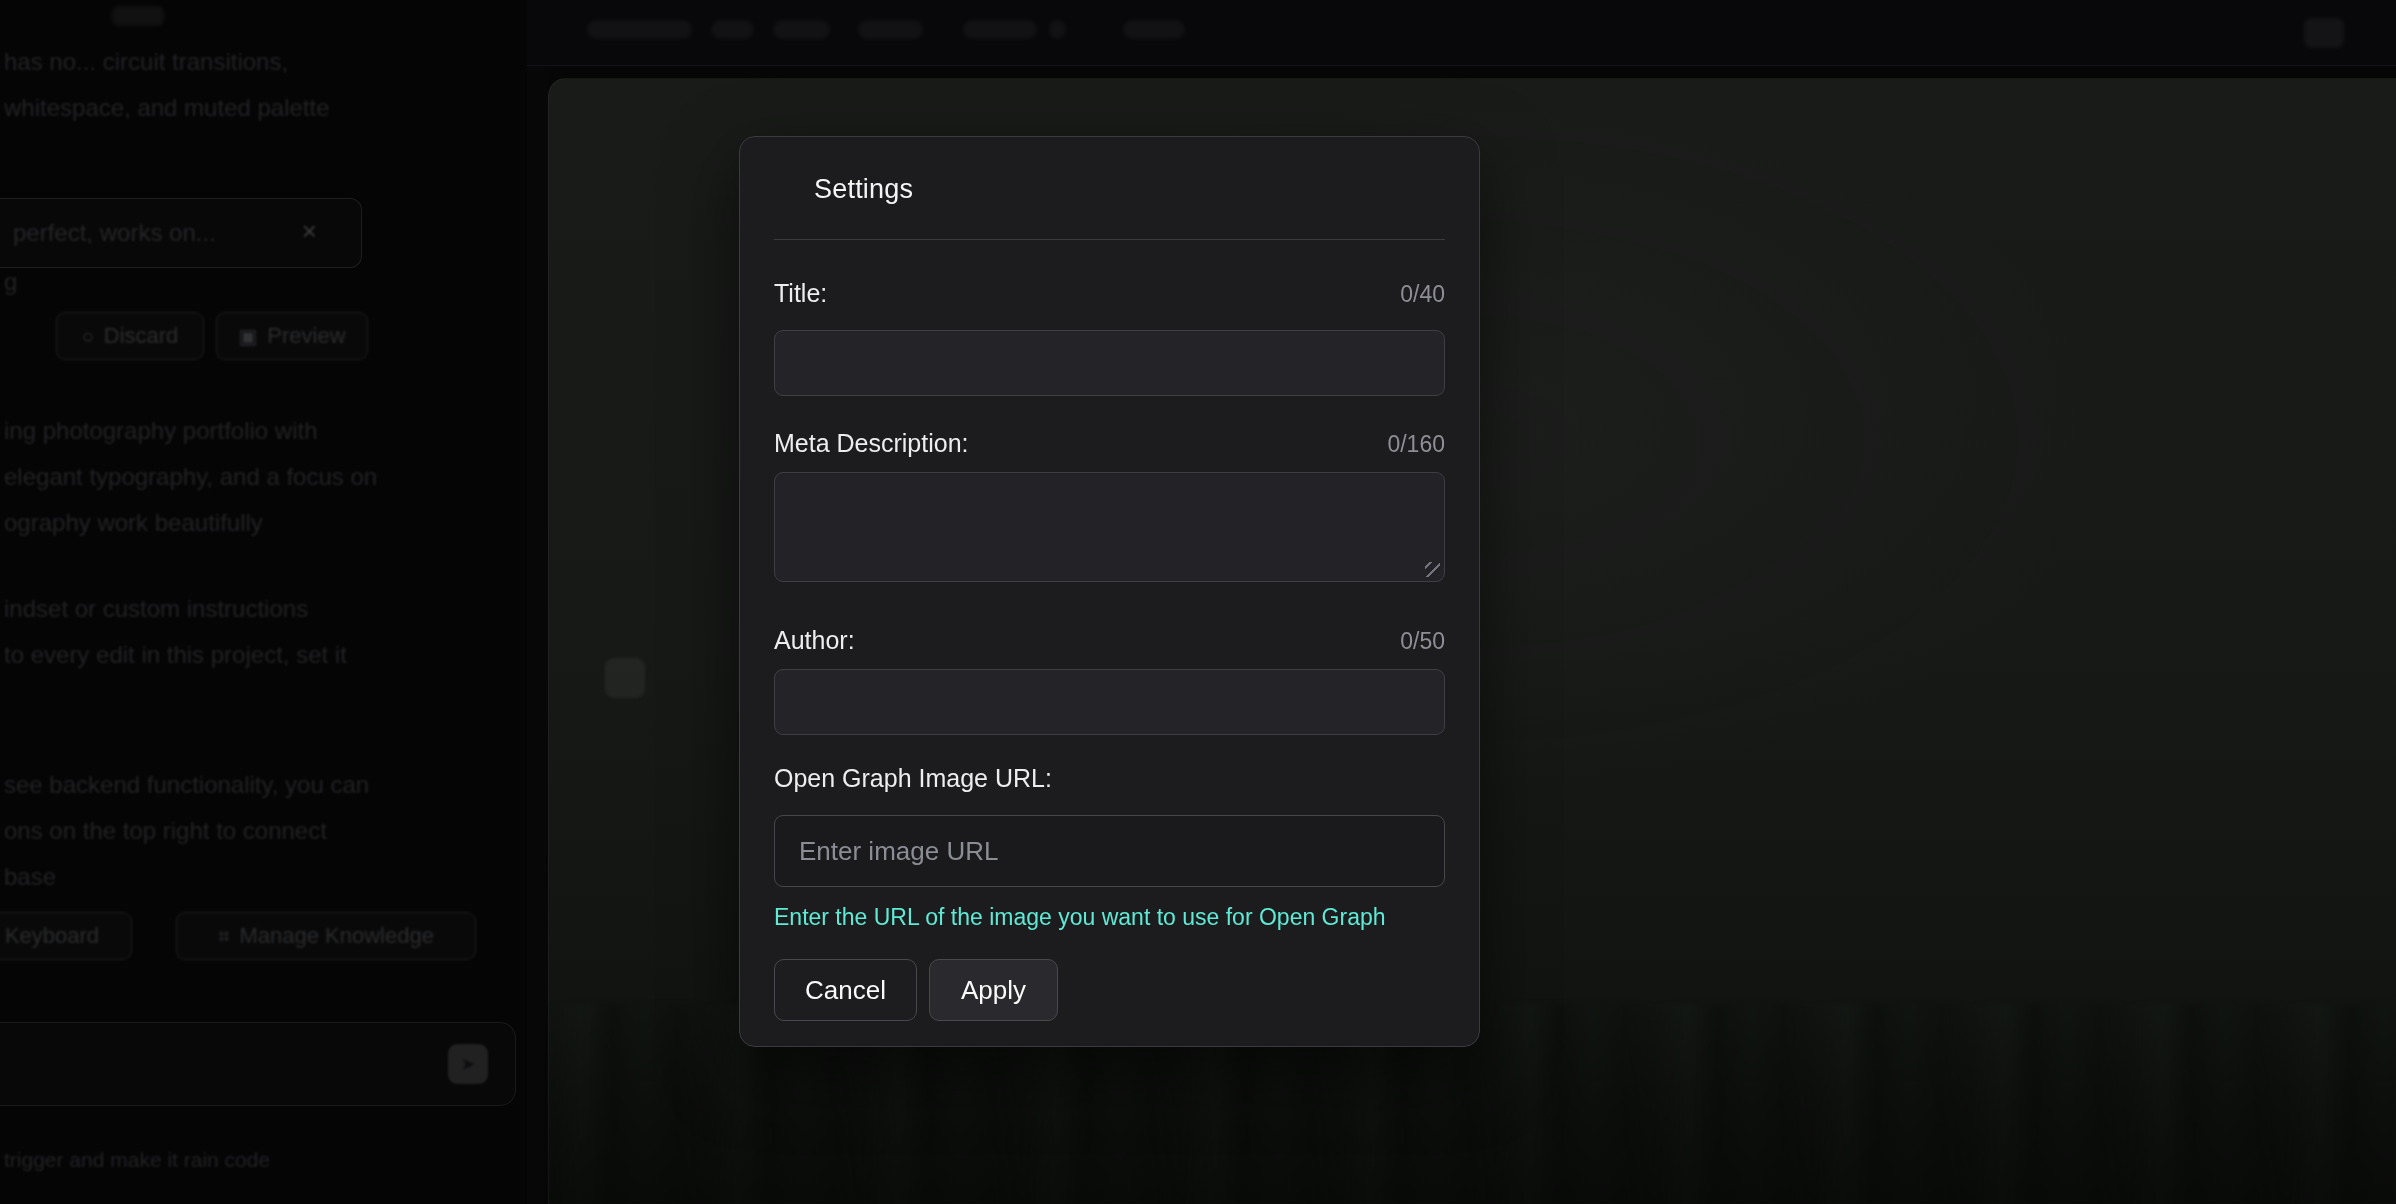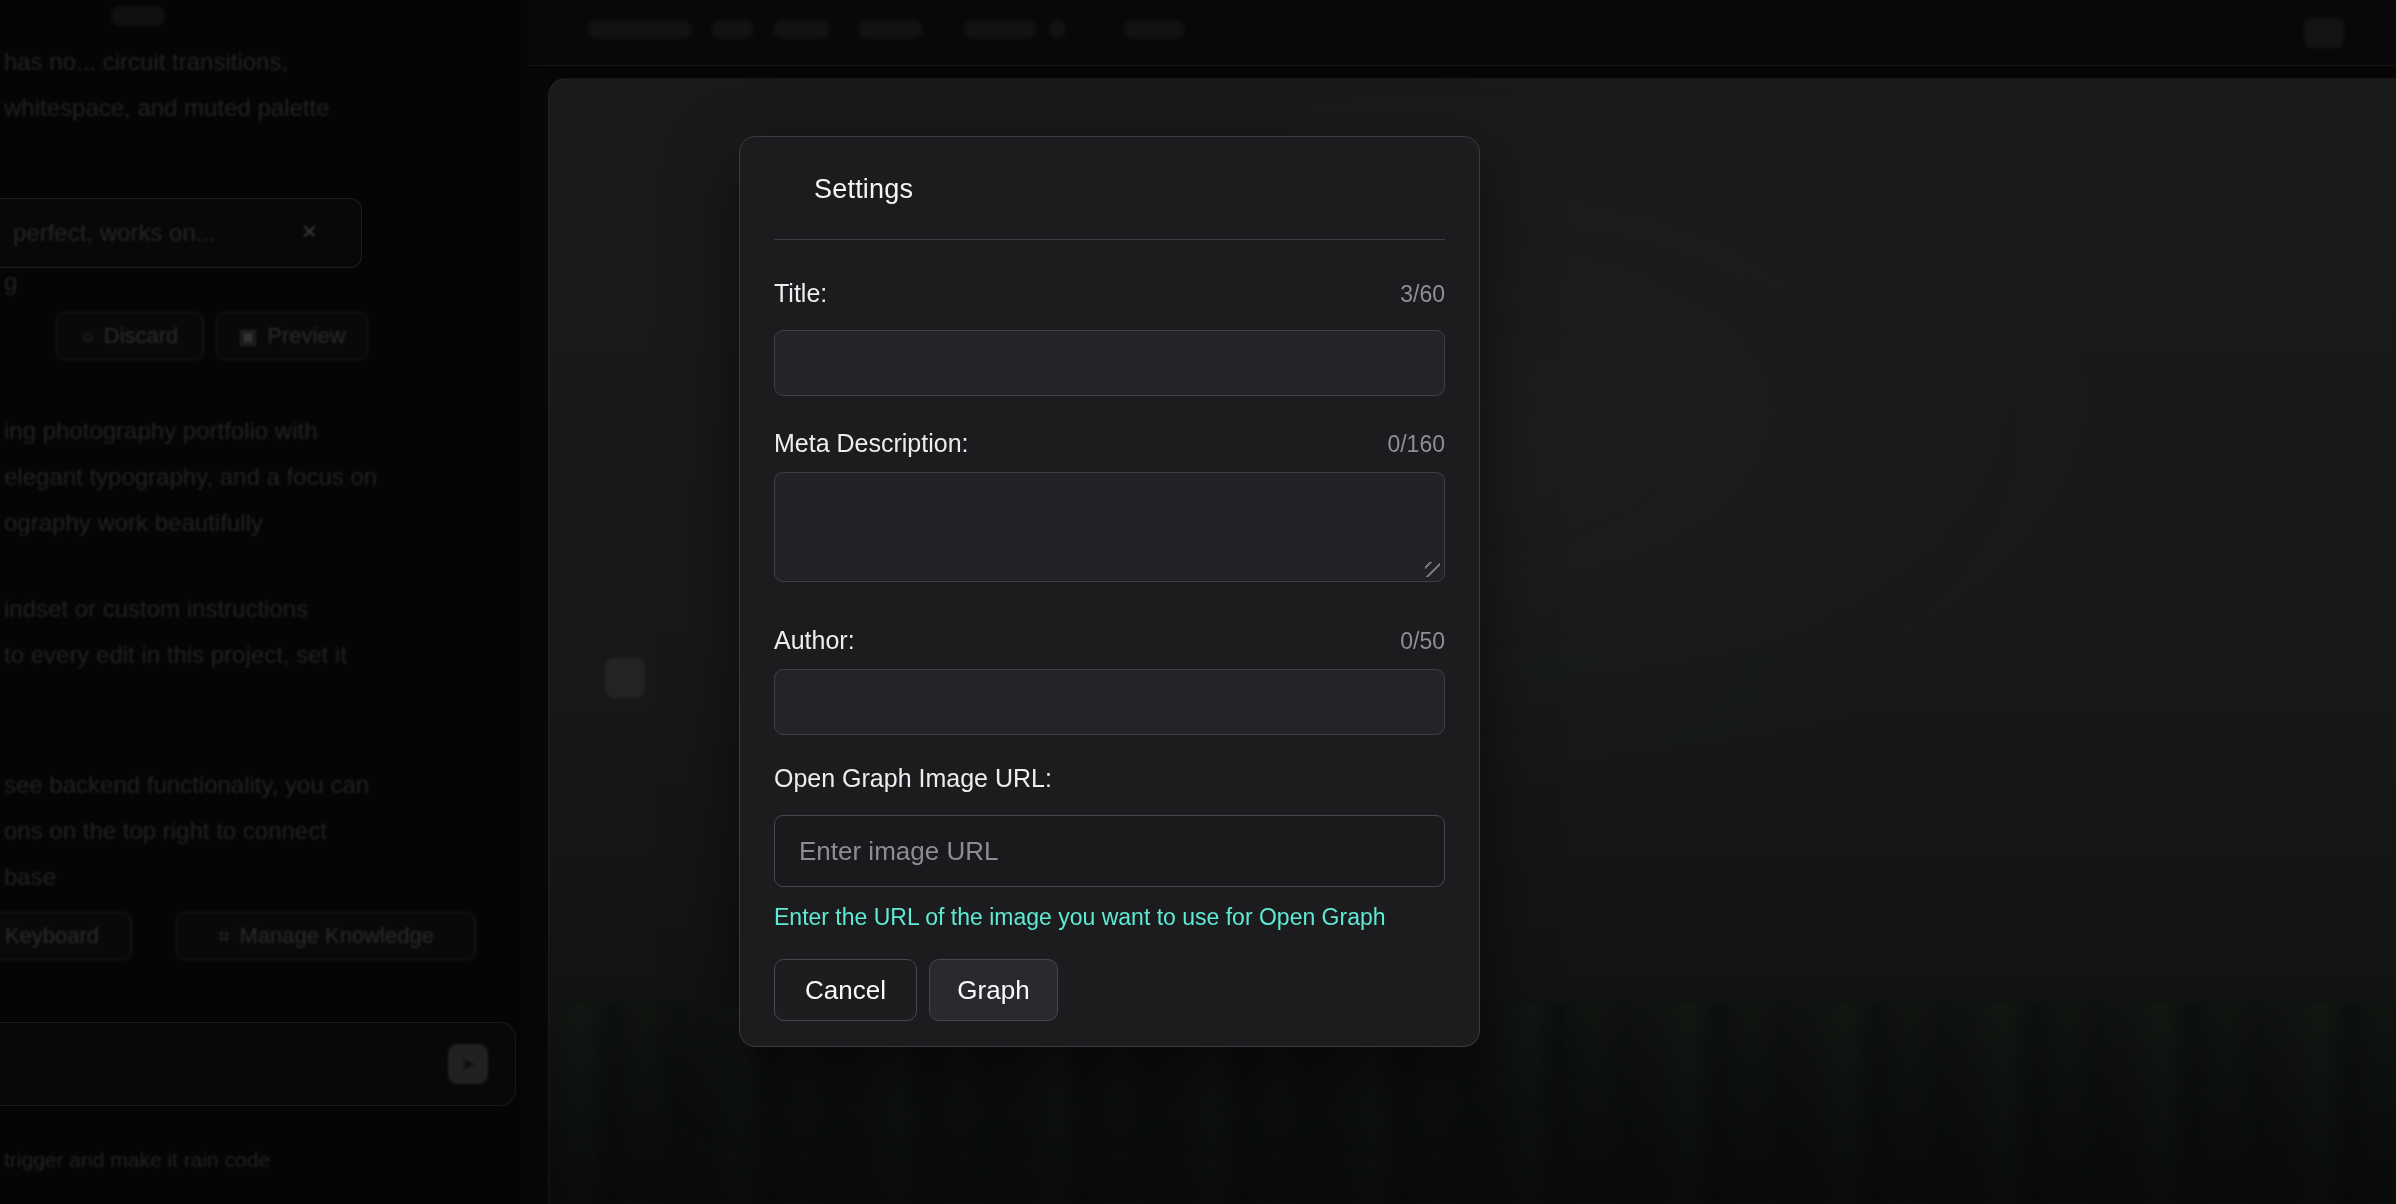--- a/index.html
+++ b/index.html
@@ -242,21 +242,21 @@
   <div class="forest"></div>
   <div class="float-btn"></div>
 </div>
 
 <div class="modal">
   <div class="modal-title">Settings</div>
   <div class="modal-divider"></div>
 
   <div class="field-row row-title">
     <span class="field-label">Title:</span>
-    <span class="field-counter">3/60</span>
+    <span class="field-counter">0/40</span>
   </div>
   <input class="text-input" type="text" value="" style="">
 
   <div class="field-row row-meta">
     <span class="field-label">Meta Description:</span>
     <span class="field-counter">0/160</span>
   </div>
   <div class="input-meta-wrap">
     <textarea class="meta-textarea" style=""></textarea>
     <div class="resize-handle"></div>
@@ -269,15 +269,15 @@
   <input class="text-input author-input" type="text" value="" style="">
 
   <div class="field-row row-og">
     <span class="field-label">Open Graph Image URL:</span>
   </div>
   <input class="url-input" type="text" placeholder="Enter image URL" style="">
   <div class="helper-text">Enter the URL of the image you want to use for Open Graph</div>
 
   <div class="btn-row">
     <button class="btn btn-cancel">Cancel</button>
-    <button class="btn btn-apply">Graph</button>
+    <button class="btn btn-apply">Apply</button>
   </div>
 </div>
 
 </body></html>

